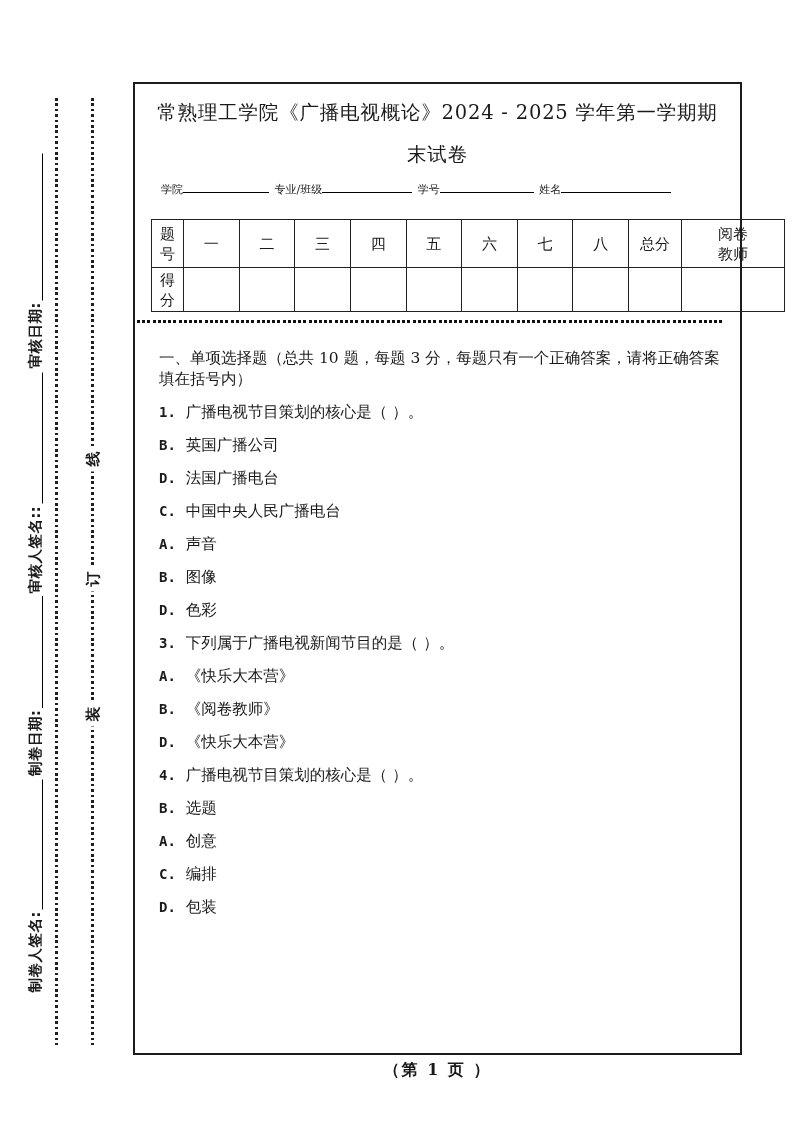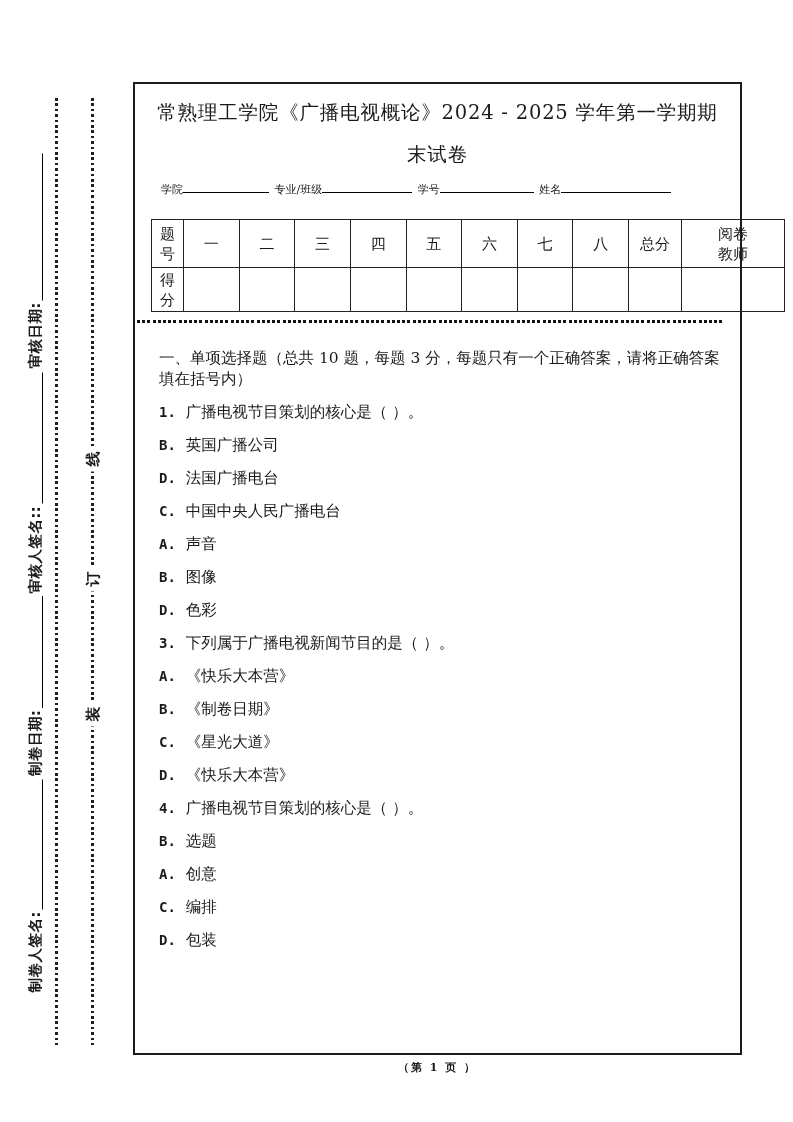--- a/index.html
+++ b/index.html
@@ -42,21 +42,21 @@
 
   .dotted-sep{height:3.2px;margin:8px 2px 0 -14px;
               background:repeating-linear-gradient(to right,#111 0 3px,transparent 3px 5.2px);}
 
   .body-text{margin-top:25px;}
   .line{font-size:15.5px;line-height:21px;margin:0 0 12px 8px;}
   .pre{font-family:"DejaVu Sans Mono","Liberation Mono",monospace;font-weight:bold;
        font-size:14px;margin-right:10px;}
 
   .footer{position:absolute;left:133px;top:1060px;width:609px;text-align:center;
-          font-size:11px;font-weight:bold;letter-spacing:2px;}
+          font-size:16px;font-weight:bold;letter-spacing:2px;}
 </style>
 </head>
 <body>
 
 <div class="page">
 
   <div class="vline l1"></div>
   <div class="vline l2"></div>
 
   <span class="bchar" style="top:445px;">线</span>
@@ -149,22 +149,21 @@
       <div>
           <p class="line"><span class="pre">1.</span><span>广播电视节目策划的核心是（  ）。</span></p>
           <p class="line"><span class="pre">B.</span><span>英国广播公司</span></p>
           <p class="line"><span class="pre">D.</span><span>法国广播电台</span></p>
           <p class="line"><span class="pre">C.</span><span>中国中央人民广播电台</span></p>
           <p class="line"><span class="pre">A.</span><span>声音</span></p>
           <p class="line"><span class="pre">B.</span><span>图像</span></p>
           <p class="line"><span class="pre">D.</span><span>色彩</span></p>
           <p class="line"><span class="pre">3.</span><span>下列属于广播电视新闻节目的是（  ）。</span></p>
           <p class="line"><span class="pre">A.</span><span>《快乐大本营》</span></p>
-          <p class="line"><span class="pre">B.</span><span>《制卷日期》</span></p>
-          <p class="line"><span class="pre">C.</span><span>《星光大道》</span></p>
+          <p class="line"><span class="pre">B.</span><span>《阅卷教师》</span></p>
           <p class="line"><span class="pre">D.</span><span>《快乐大本营》</span></p>
           <p class="line"><span class="pre">4.</span><span>广播电视节目策划的核心是（  ）。</span></p>
           <p class="line"><span class="pre">B.</span><span>选题</span></p>
           <p class="line"><span class="pre">A.</span><span>创意</span></p>
           <p class="line"><span class="pre">C.</span><span>编排</span></p>
           <p class="line"><span class="pre">D.</span><span>包装</span></p>
         </div>
     </div>
   </div>
 

